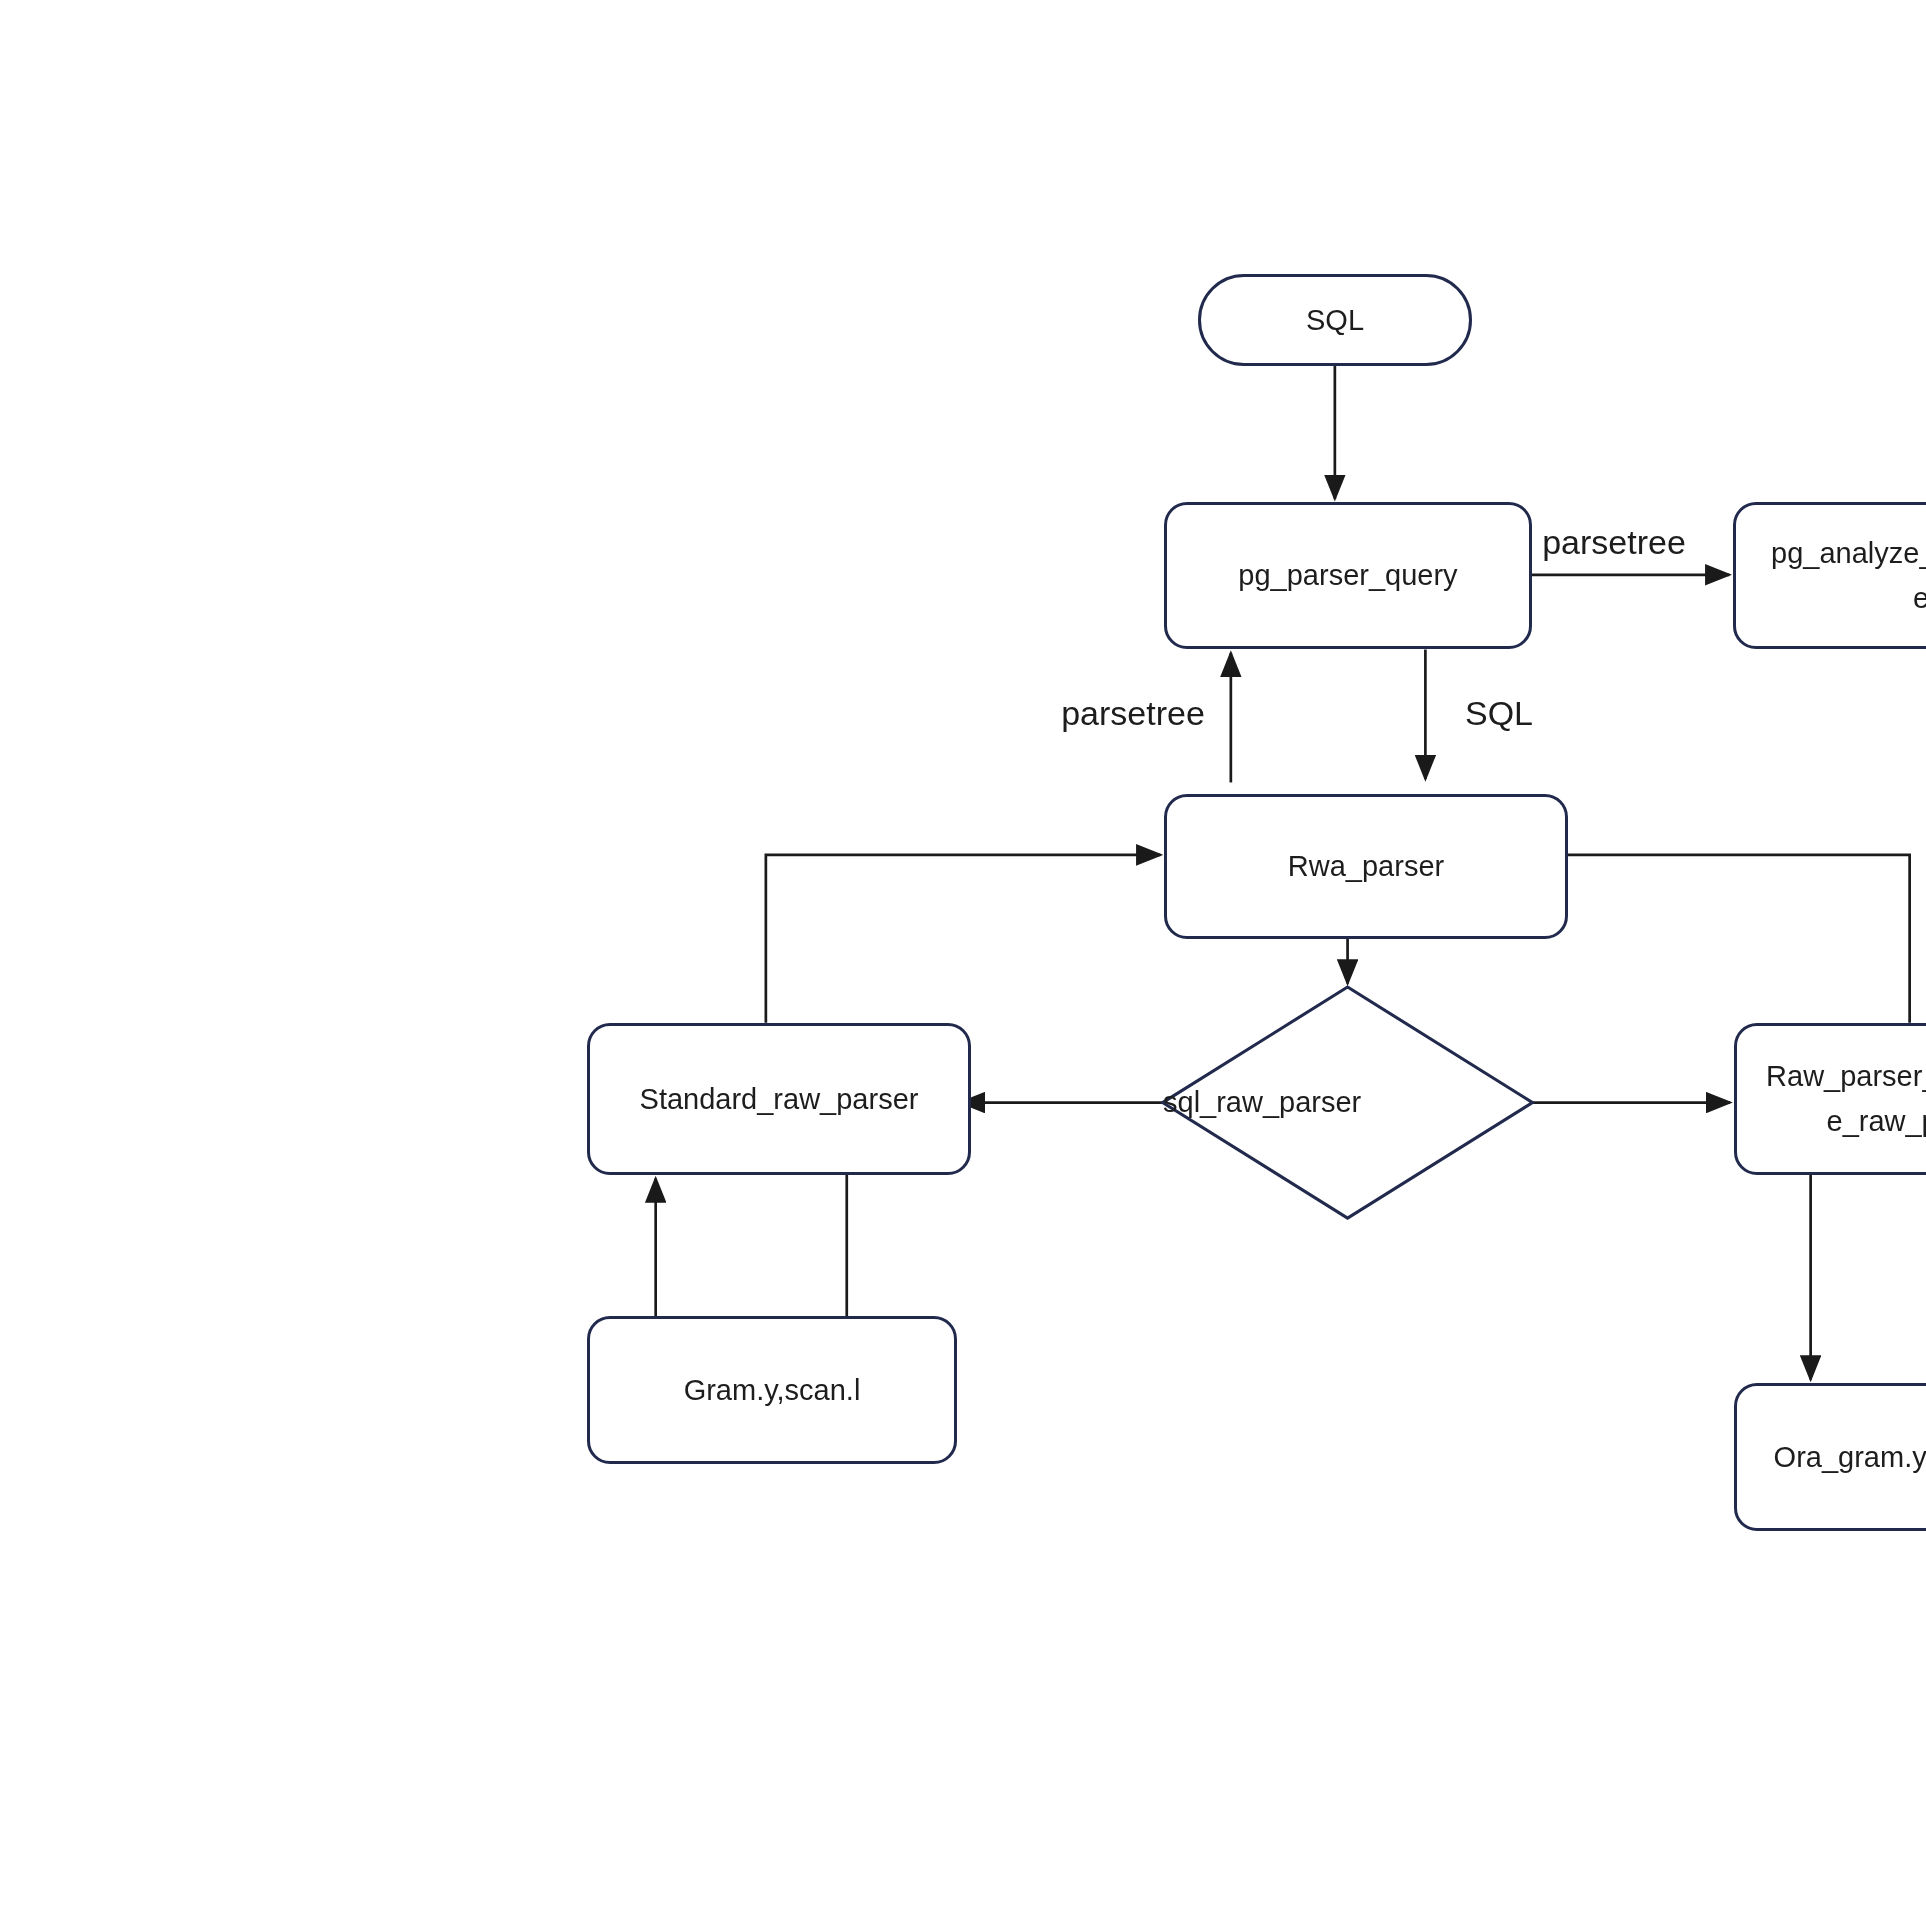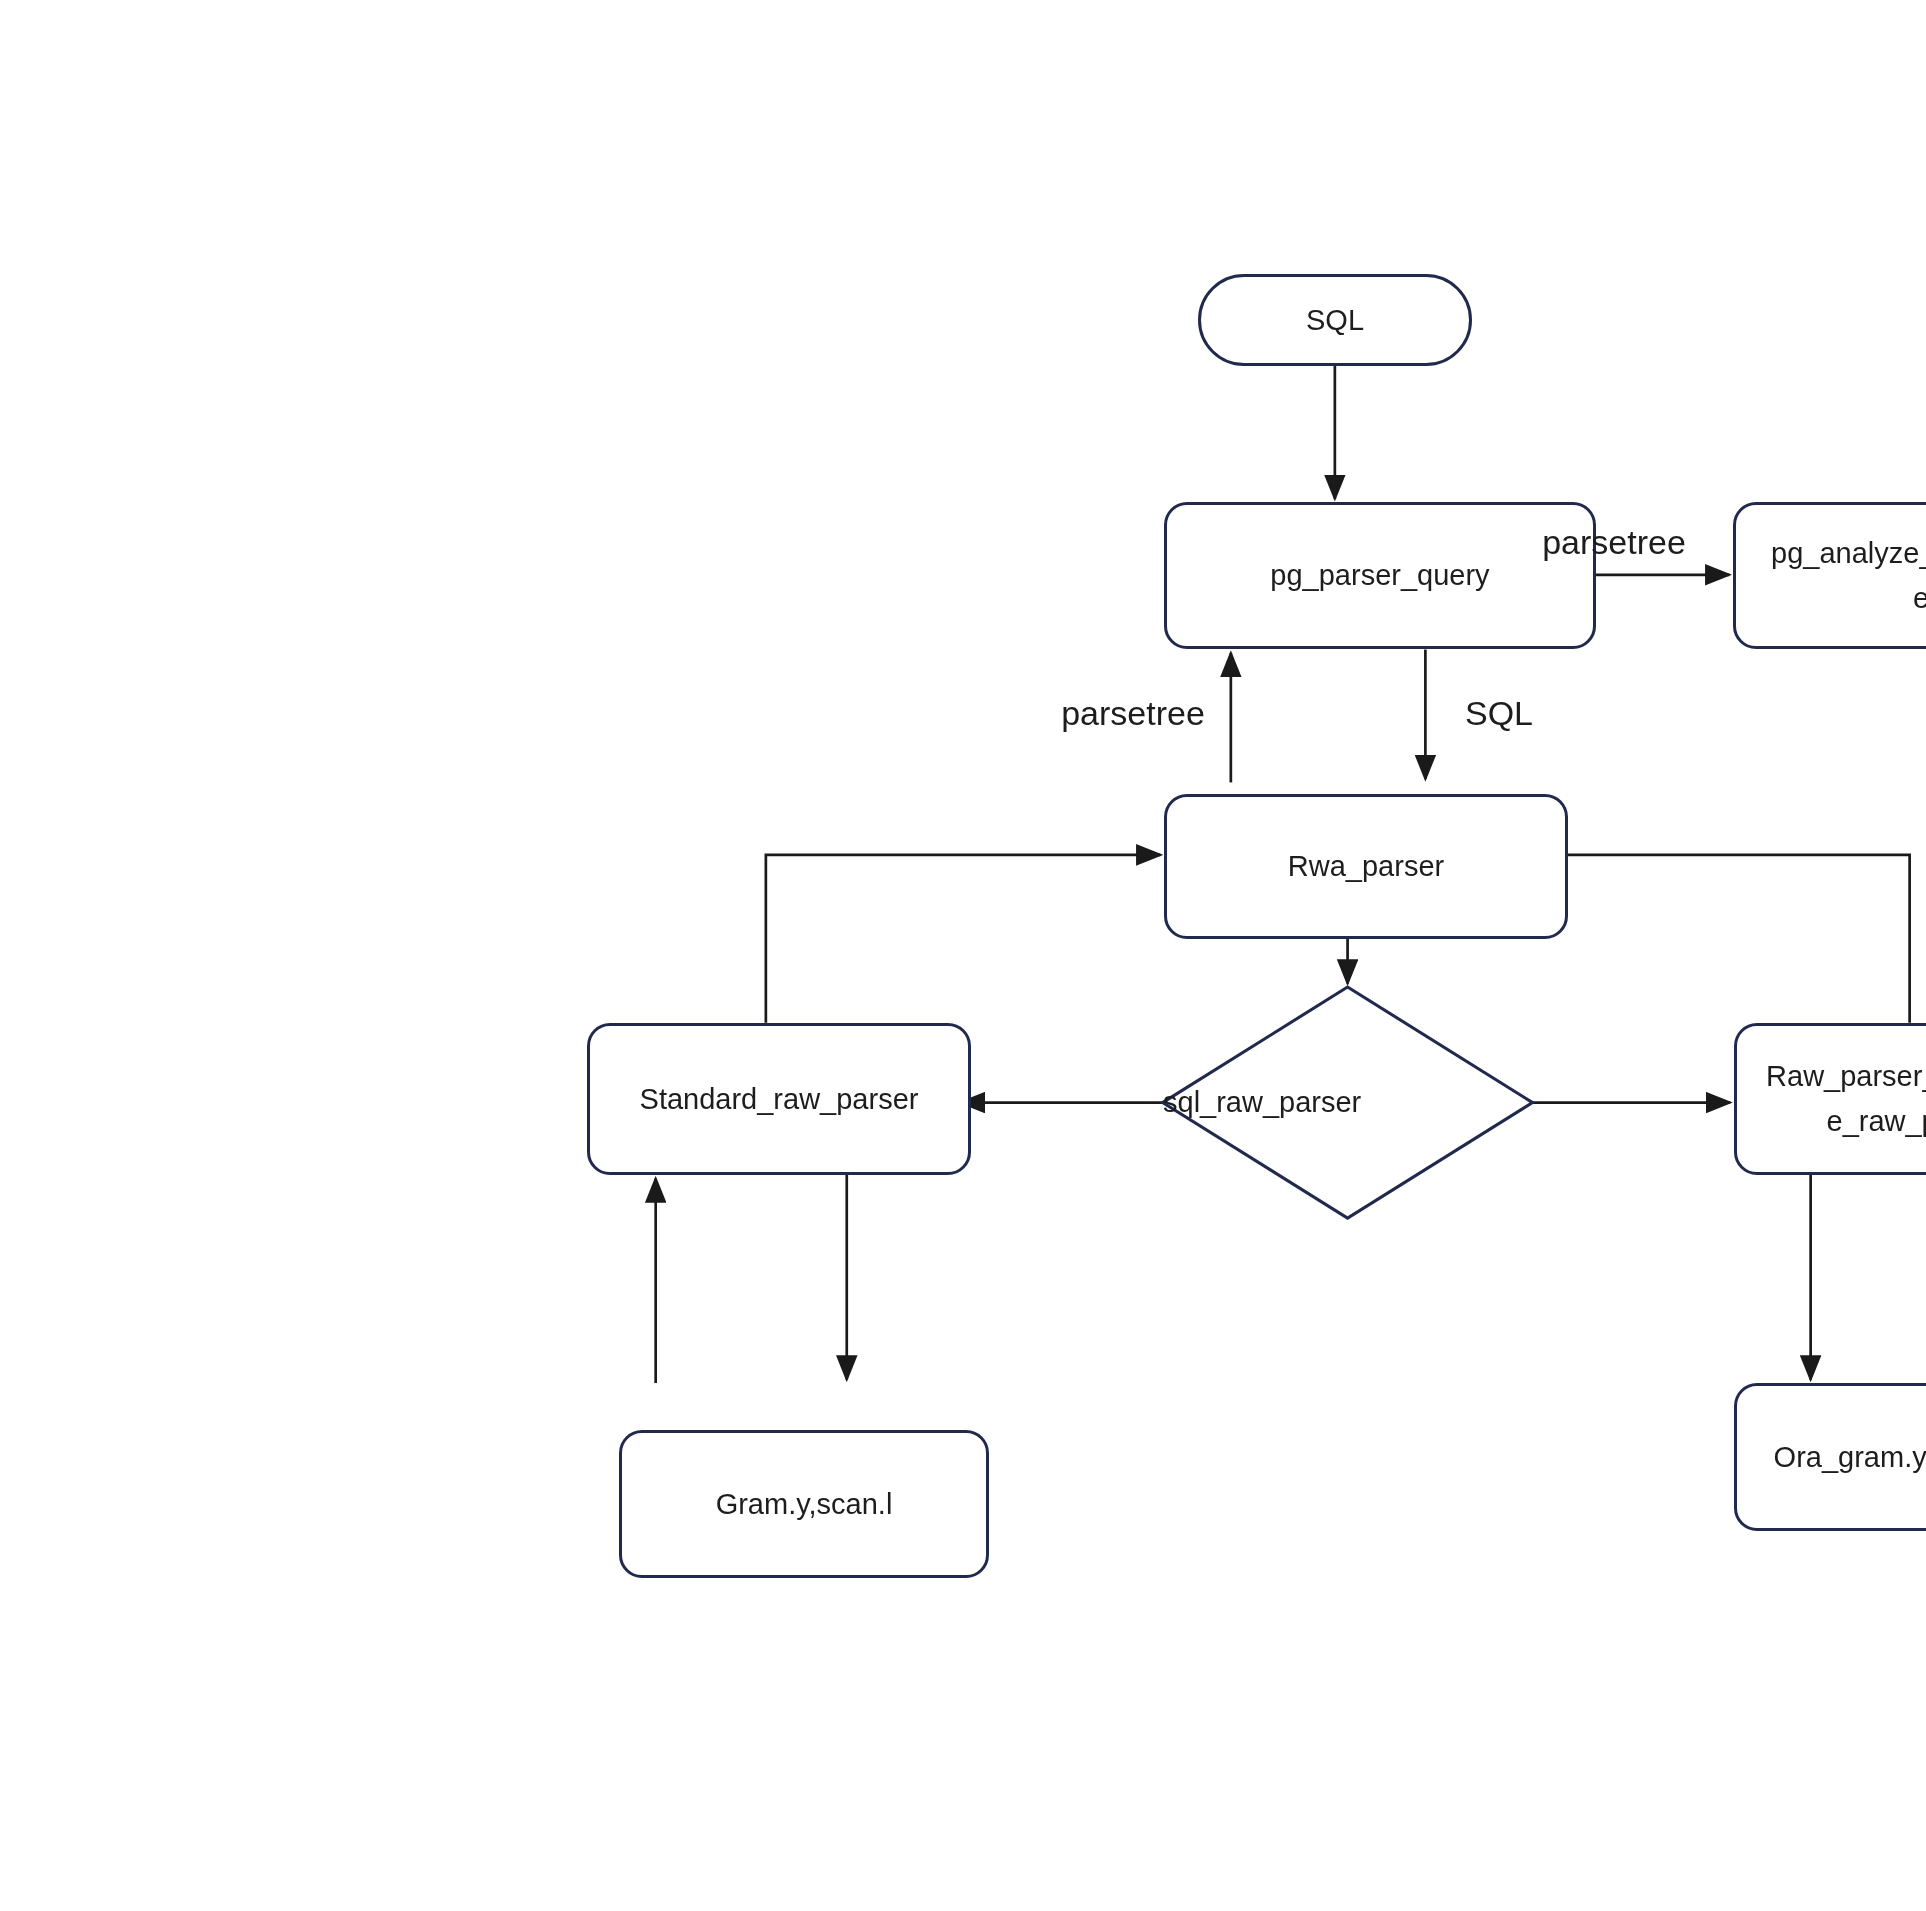--- a/index.html
+++ b/index.html
@@ -72,21 +72,21 @@
     <path class="edge" d="M4700 3050 L4700 3581" marker-end="url(#arrow)"></path>
     <path class="edge" d="M5185 3590 L5185 3059" marker-end="url(#arrow)"></path>
 
     <polygon class="shape-diamond" points="3498 2562, 3978 2862, 3498 3162, 3018 2862"></polygon>
   </svg>
 
   <div class="node pill" style="left:1198px;top:274px;width:274px;height:92px;">
     <span>SQL</span>
   </div>
 
-  <div class="node" style="left:1164px;top:502px;width:432px;height:147px;">
+  <div class="node" style="left:1164px;top:502px;width:368px;height:147px;">
     <span>pg_parser_query</span>
   </div>
 
   <div class="node" style="left:1733px;top:502px;width:376px;height:147px;">
     <span>pg_analyze_and_rewrit
 e</span>
   </div>
 
   <div class="node" style="left:1164px;top:794px;width:404px;height:145px;">
     <span>Rwa_parser</span>
@@ -98,21 +98,21 @@
 
   <div class="node" style="left:587px;top:1023px;width:384px;height:152px;">
     <span>Standard_raw_parser</span>
   </div>
 
   <div class="node" style="left:1734px;top:1023px;width:372px;height:152px;">
     <span>Raw_parser_hook(oracl
 e_raw_parser)</span>
   </div>
 
-  <div class="node" style="left:587px;top:1430px;width:370px;height:148px;margin-left:32px;">
+  <div class="node" style="left:587px;top:1316px;width:370px;height:148px;">
     <span>Gram.y,scan.l</span>
   </div>
 
   <div class="node" style="left:1734px;top:1383px;width:372px;height:148px;">
     <span>Ora_gram.y,ora_scan.l</span>
   </div>
 
   <div class="edge-label" style="left:1614px;top:542px;">parsetree</div>
 
   <div class="edge-label" style="left:1133px;top:713px;">parsetree</div>

